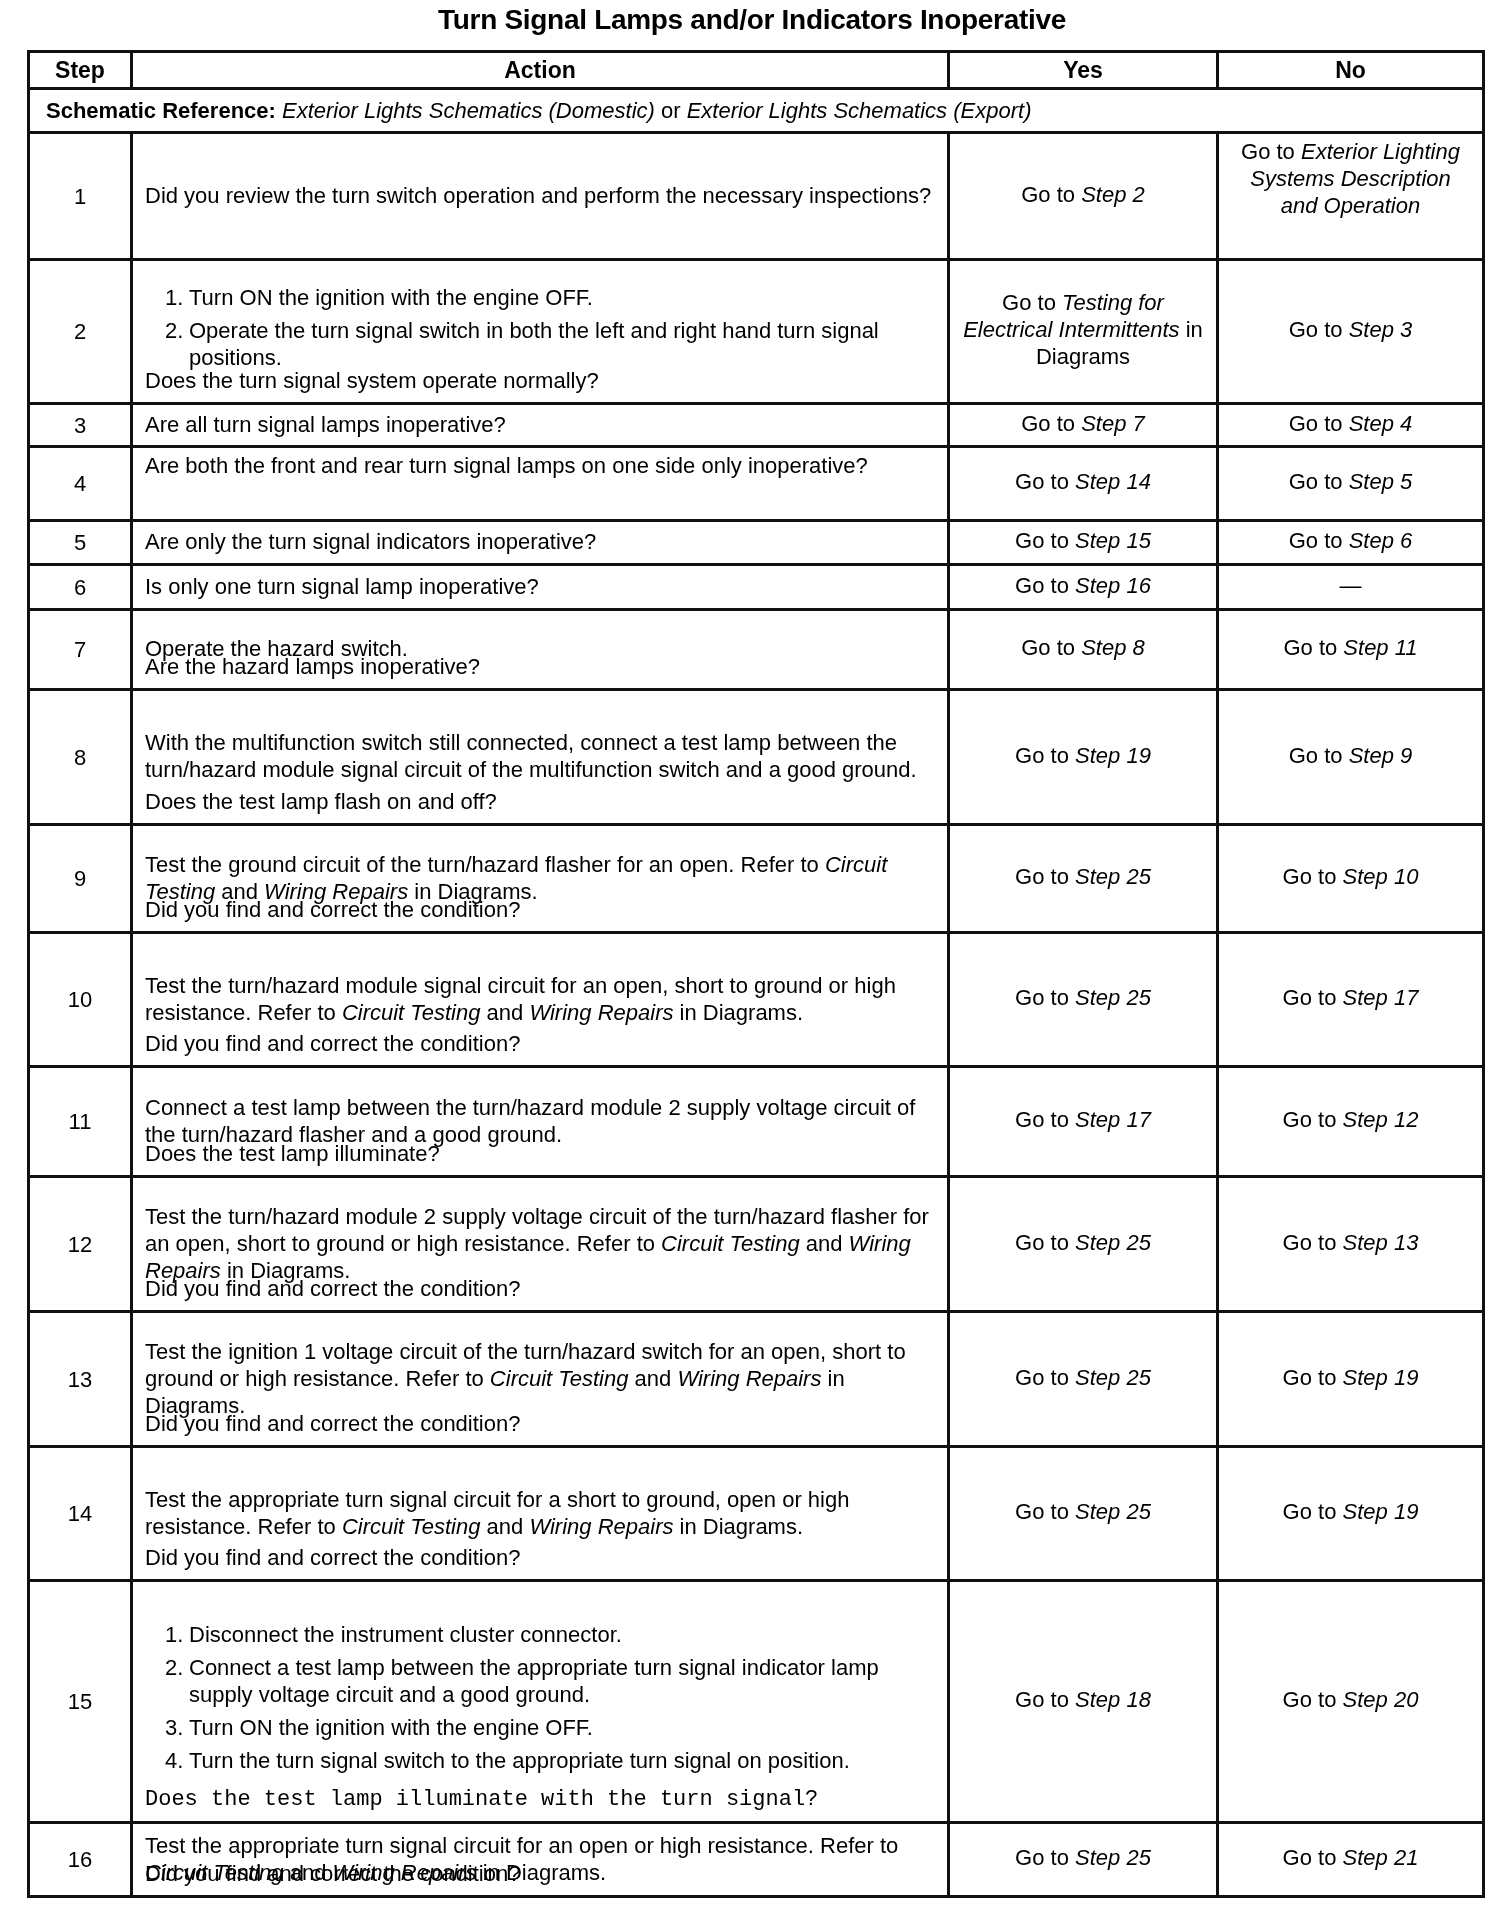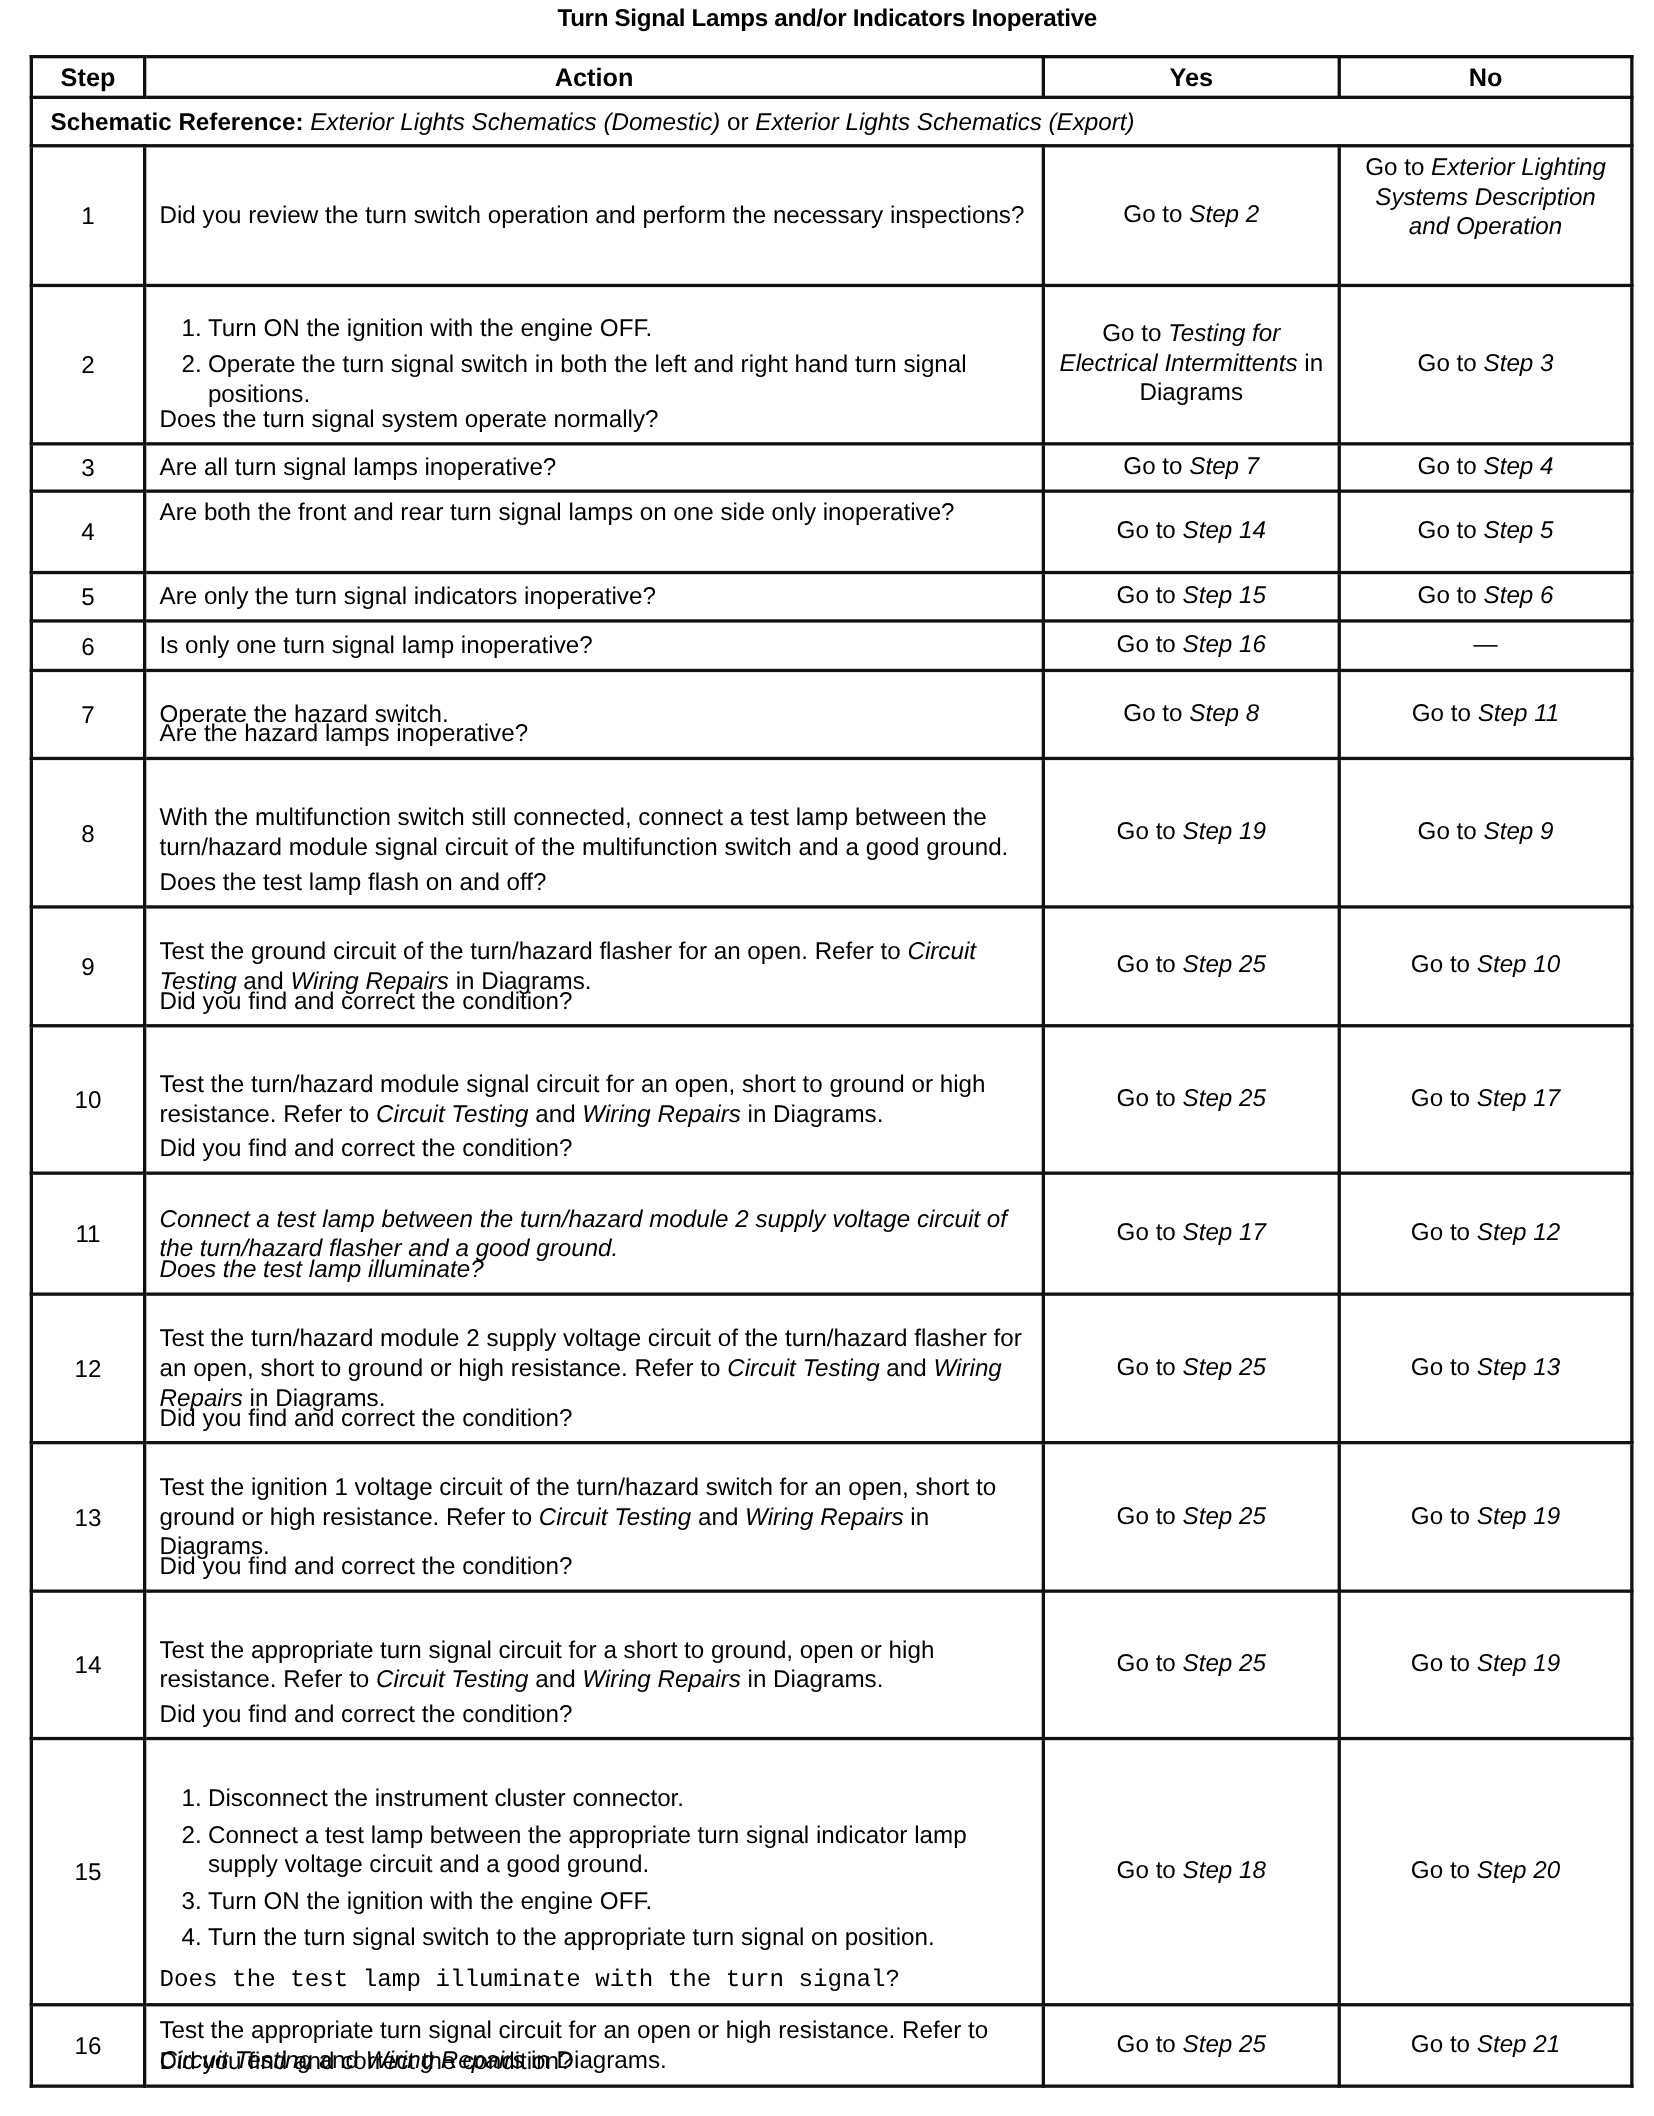--- a/index.html
+++ b/index.html
@@ -1,17 +1,17 @@
 <!DOCTYPE html>
 <html><head>
 <meta charset="utf-8">
 <style>
   html, body { margin: 0; padding: 0; background: #ffffff; }
   body { width: 1504px; height: 1924px; position: relative; overflow: hidden; color: #000; font-family: "Liberation Sans", sans-serif; }
-  .title { position: absolute; left: 0; width: 1504px; top: 4px; text-align: center; font-weight: bold; font-size: 22px; letter-spacing: -0.3px; }
+  .title { position: absolute; left: 0; width: 1504px; top: 4px; text-align: center; font-weight: bold; font-size: 28px; letter-spacing: -0.3px; }
   table.proc { position: absolute; left: 27px; top: 50px; width: 1455px; border-collapse: collapse; table-layout: fixed; font-size: 22px; line-height: 27px; }
   table.proc td, table.proc th { border: 3px solid #111; vertical-align: middle; padding: 0; }
   col.c-step { width: 103px; }
   col.c-action { width: 817px; }
   col.c-yes { width: 269px; }
   col.c-no { width: 266px; }
   th { font-weight: bold; font-size: 23px; height: 34px; text-align: center; }
   .schem { padding: 4px 16px !important; height: 33px; font-size: 22px; }
   .schem b { font-weight: bold; }
   td.step { text-align: center; }
@@ -134,21 +134,21 @@
         <td class="step">10</td>
         <td class="action" style="position: relative;">
           <p class="para"><span>Test the turn/hazard module signal circuit for an open, short to ground or high resistance. Refer to </span><i>Circuit Testing</i><span> and </span><i>Wiring Repairs</i><span> in Diagrams.</span></p>
           <p class="para q" style="position: absolute; left: 12px; bottom: 8px; margin: 0px;"><span>Did you find and correct the condition?</span></p>
         </td>
         <td class="yes"><span>Go to </span><i>Step 25</i></td>
         <td class="no"><span>Go to </span><i>Step 17</i></td>
       </tr>
       <tr style="height: 110px;">
         <td class="step">11</td>
-        <td class="action" style="position: relative; font-style: italic;">
+        <td class="action" style="position: relative;">
           <p class="para"><span>Connect a test lamp between the turn/hazard module 2 supply voltage circuit of the turn/hazard flasher and a good ground.</span></p>
           <p class="para q" style="position: absolute; left: 12px; bottom: 8px; margin: 0px;"><span>Does the test lamp illuminate?</span></p>
         </td>
         <td class="yes"><span>Go to </span><i>Step 17</i></td>
         <td class="no"><span>Go to </span><i>Step 12</i></td>
       </tr>
       <tr style="height: 135px;">
         <td class="step">12</td>
         <td class="action" style="position: relative;">
           <p class="para"><span>Test the turn/hazard module 2 supply voltage circuit of the turn/hazard flasher for an open, short to ground or high resistance. Refer to </span><i>Circuit Testing</i><span> and </span><i>Wiring Repairs</i><span> in Diagrams.</span></p>

